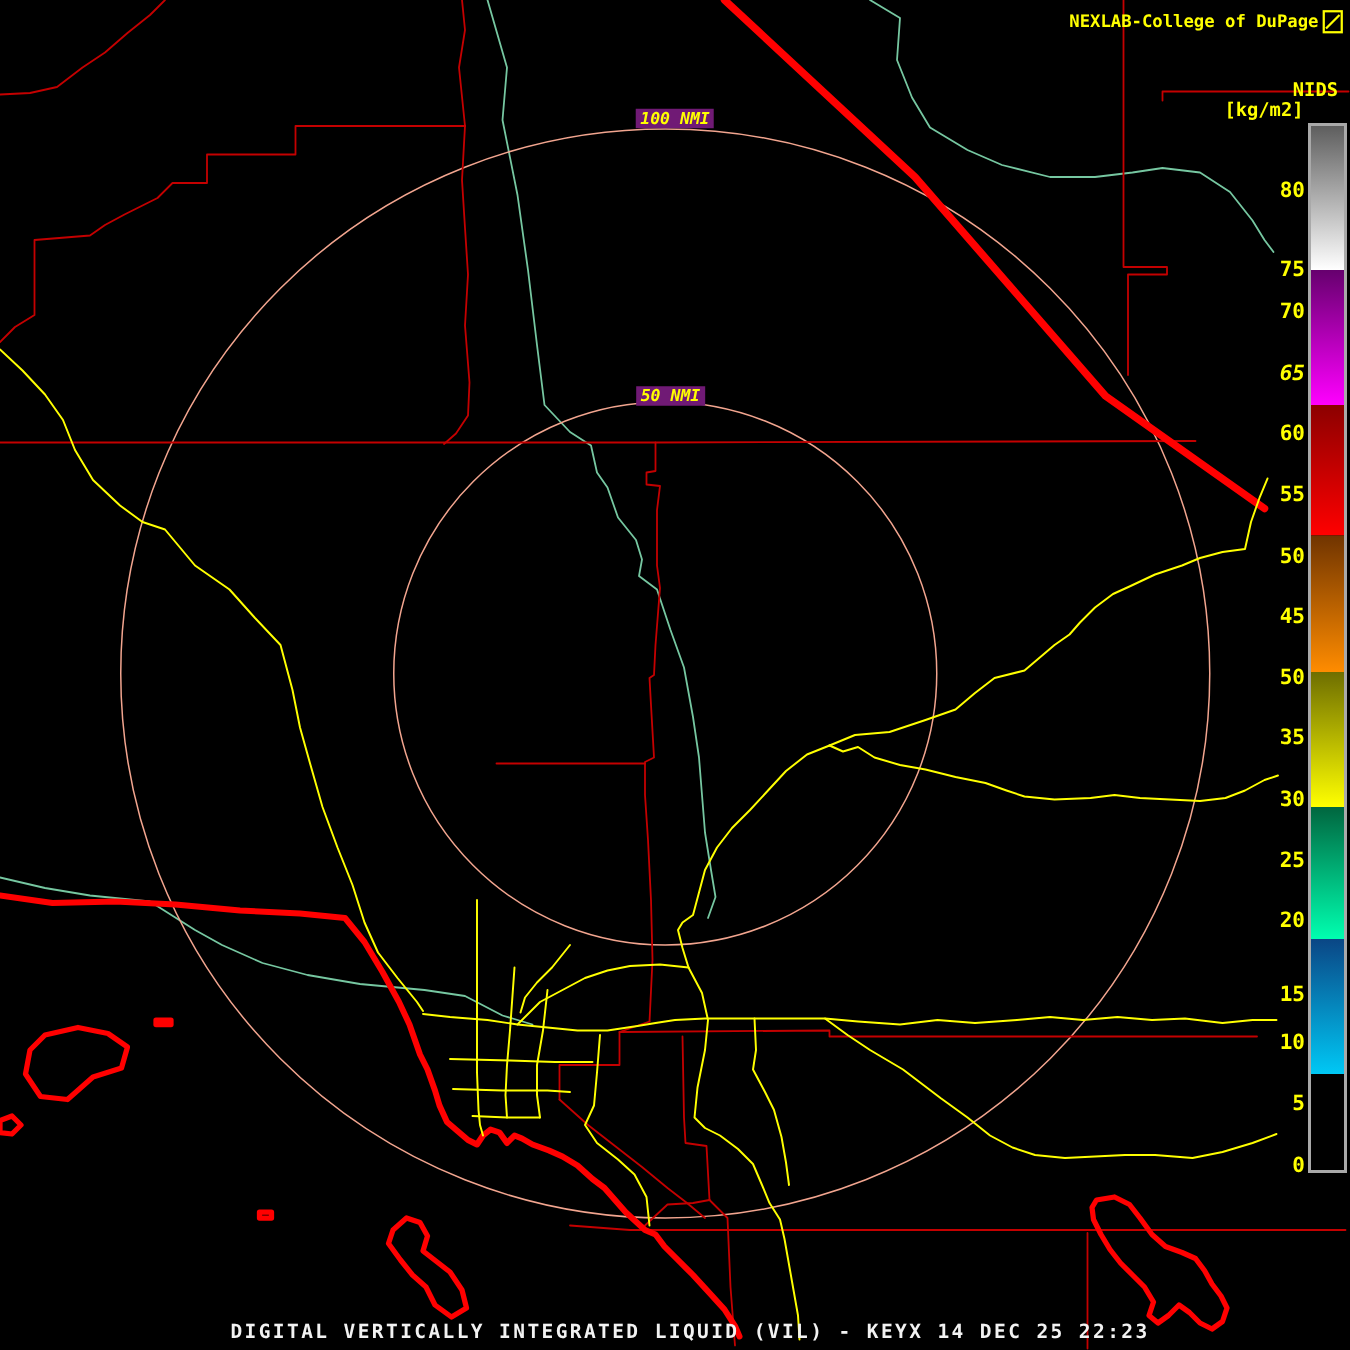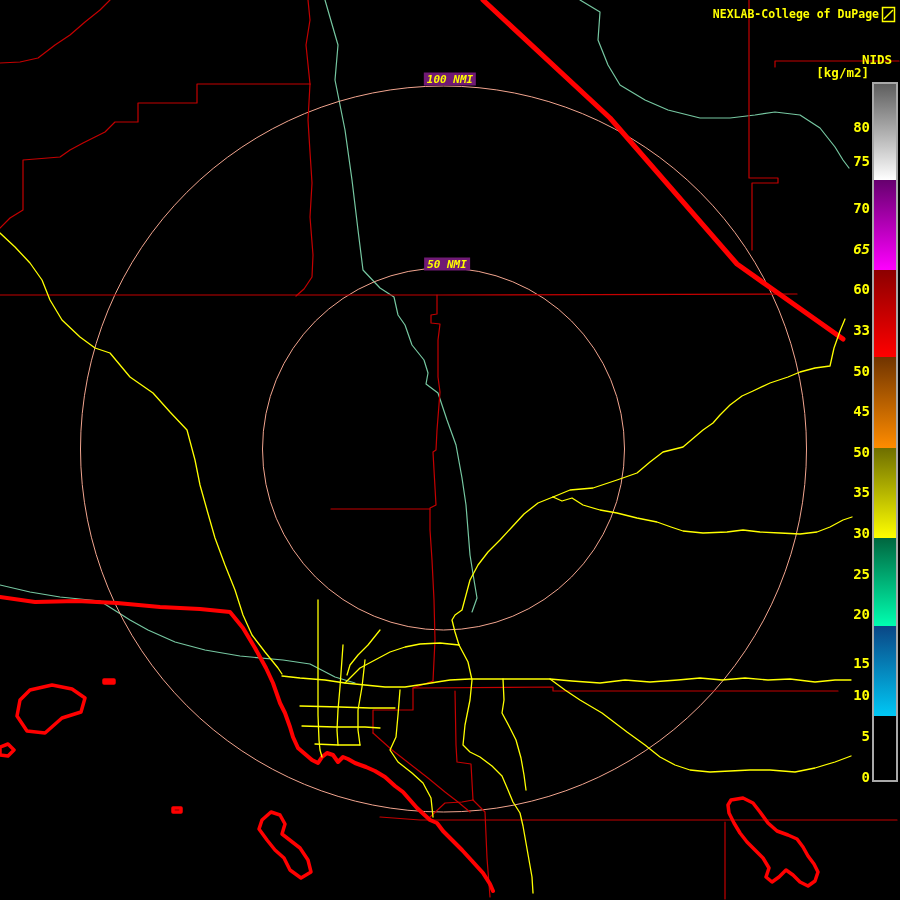--- a/index.html
+++ b/index.html
@@ -96,32 +96,33 @@
       <div class="cbar-seg" style="top: 96px; height: 90px; background: linear-gradient(rgb(102, 0, 110), rgb(255, 0, 255));"></div>
       <div class="cbar-seg" style="top: 186px; height: 87px; background: linear-gradient(rgb(140, 0, 0), rgb(255, 0, 0));"></div>
       <div class="cbar-seg" style="top: 273px; height: 91px; background: linear-gradient(rgb(112, 52, 0), rgb(255, 140, 0));"></div>
       <div class="cbar-seg" style="top: 364px; height: 90px; background: linear-gradient(rgb(110, 110, 0), rgb(255, 255, 0));"></div>
       <div class="cbar-seg" style="top: 454px; height: 88px; background: linear-gradient(rgb(0, 102, 63), rgb(0, 255, 176));"></div>
       <div class="cbar-seg" style="top: 542px; height: 90px; background: linear-gradient(rgb(10, 70, 133), rgb(0, 200, 245));"></div>
       <div class="cbar-seg" style="top: 632px; height: 64px; background: linear-gradient(rgb(0, 0, 0), rgb(0, 0, 0));"></div>
     </div>
   <div id="cbar-ticks">
       <div class="cbar-tick" style="top: 119px;">80</div>
-      <div class="cbar-tick" style="top: 153px; margin-left: 26px;">75</div>
+      <div class="cbar-tick" style="top: 172px; margin-left: 26px;">75</div>
       <div class="cbar-tick" style="top: 200px;">70</div>
       <div class="cbar-tick" style="top: 241px; font-style: italic;">65</div>
       <div class="cbar-tick" style="top: 281px;">60</div>
-      <div class="cbar-tick" style="top: 322px;">33</div>
+      <div class="cbar-tick" style="top: 322px;">55</div>
       <div class="cbar-tick" style="top: 363px;">50</div>
       <div class="cbar-tick" style="top: 403px;">45</div>
       <div class="cbar-tick" style="top: 444px;">50</div>
       <div class="cbar-tick" style="top: 484px;">35</div>
       <div class="cbar-tick" style="top: 525px;">30</div>
       <div class="cbar-tick" style="top: 566px;">25</div>
       <div class="cbar-tick" style="top: 606px; text-align: center;">20</div>
       <div class="cbar-tick" style="top: 655px;">15</div>
       <div class="cbar-tick" style="top: 687px;">10</div>
       <div class="cbar-tick" style="top: 728px;">5</div>
       <div class="cbar-tick" style="top: 769px;">0</div>
     </div>
 
+  <div class="txt footer">DIGITAL VERTICALLY INTEGRATED LIQUID (VIL) - KEYX 14 DEC 25 22:23</div>
 
 </div>
 
 </body></html>

